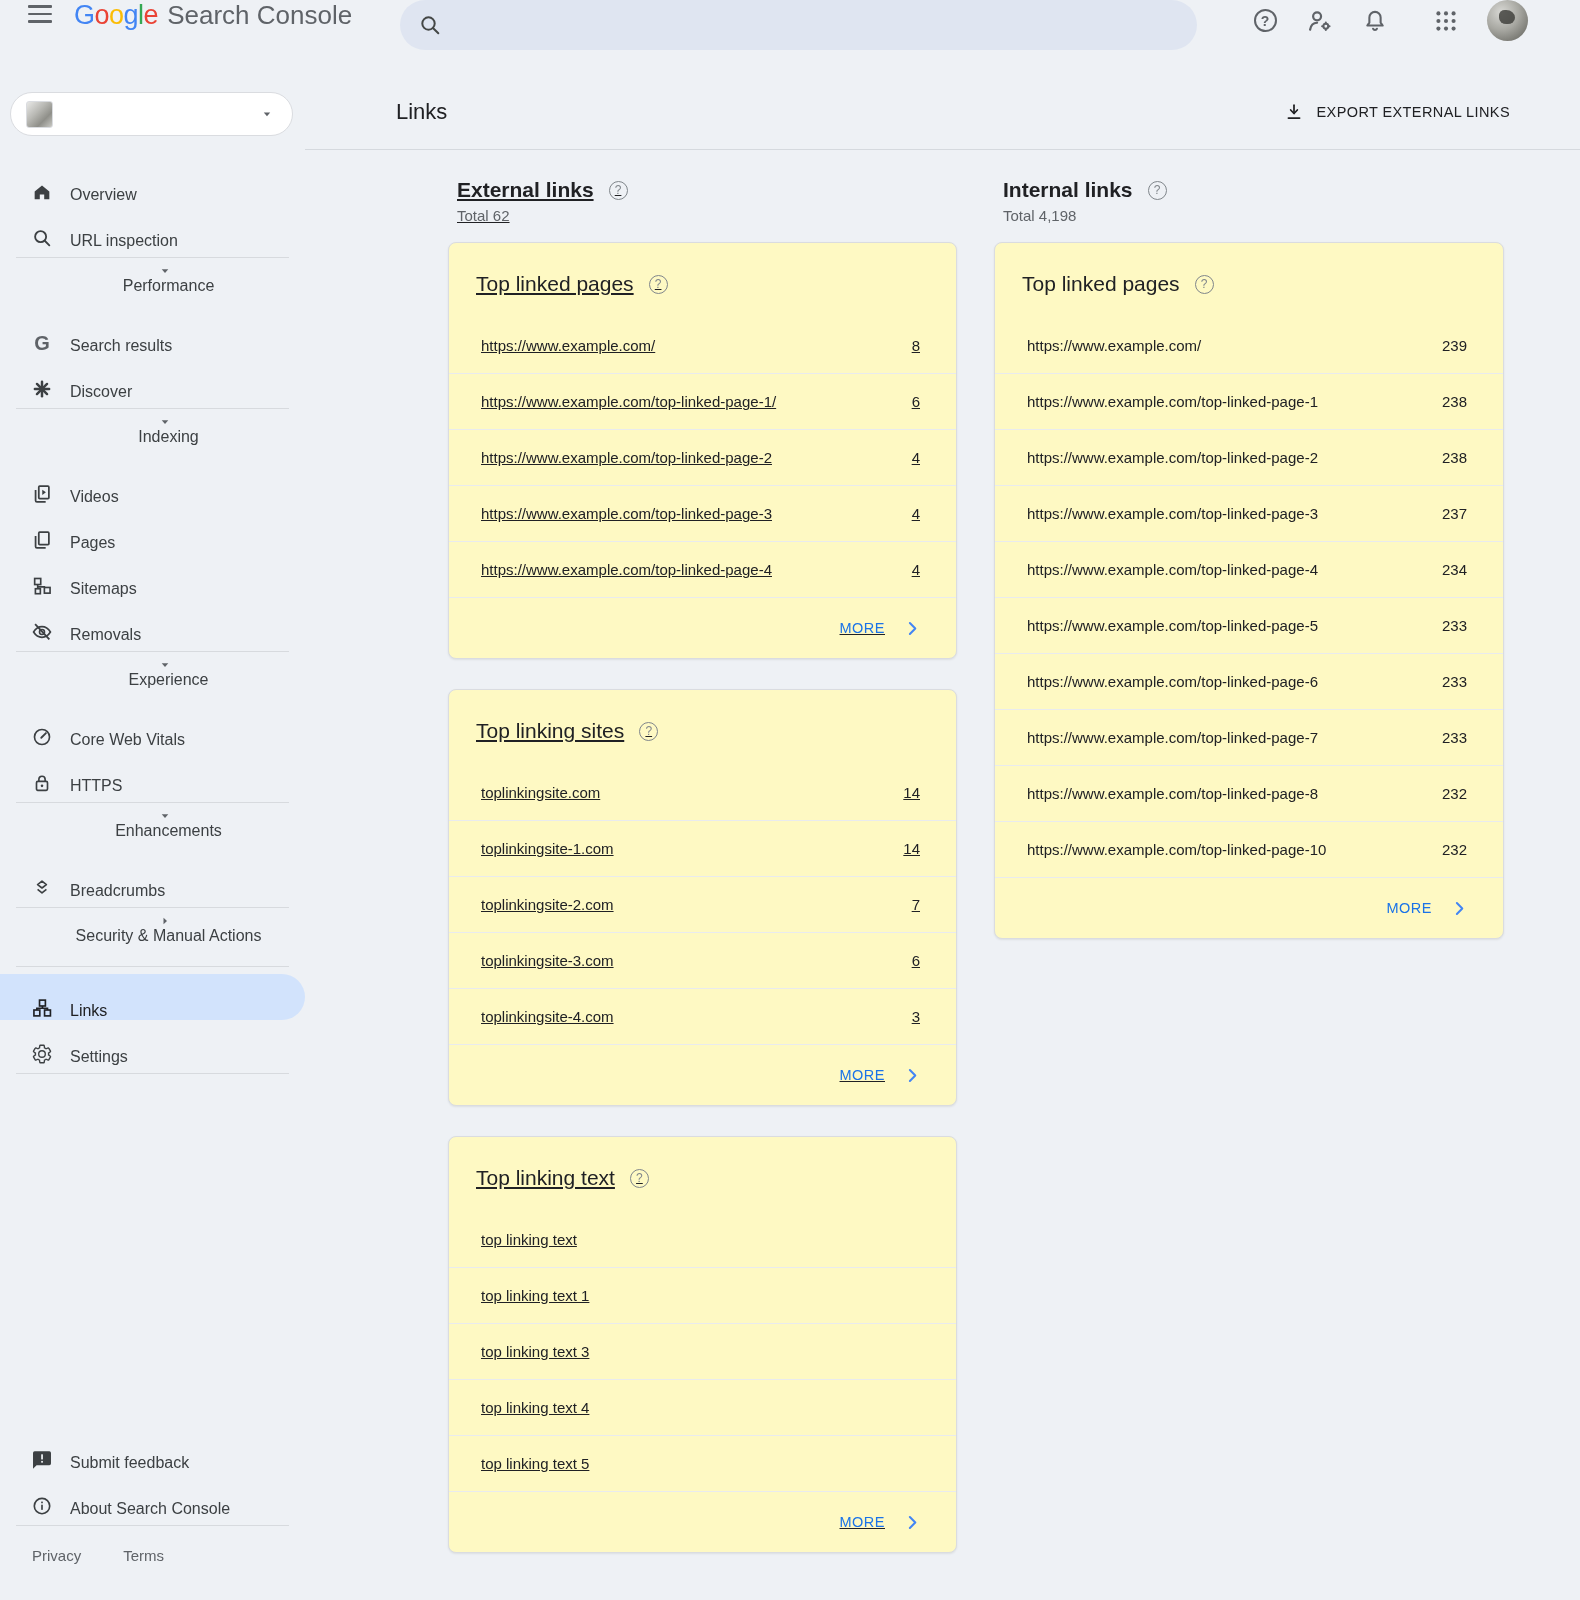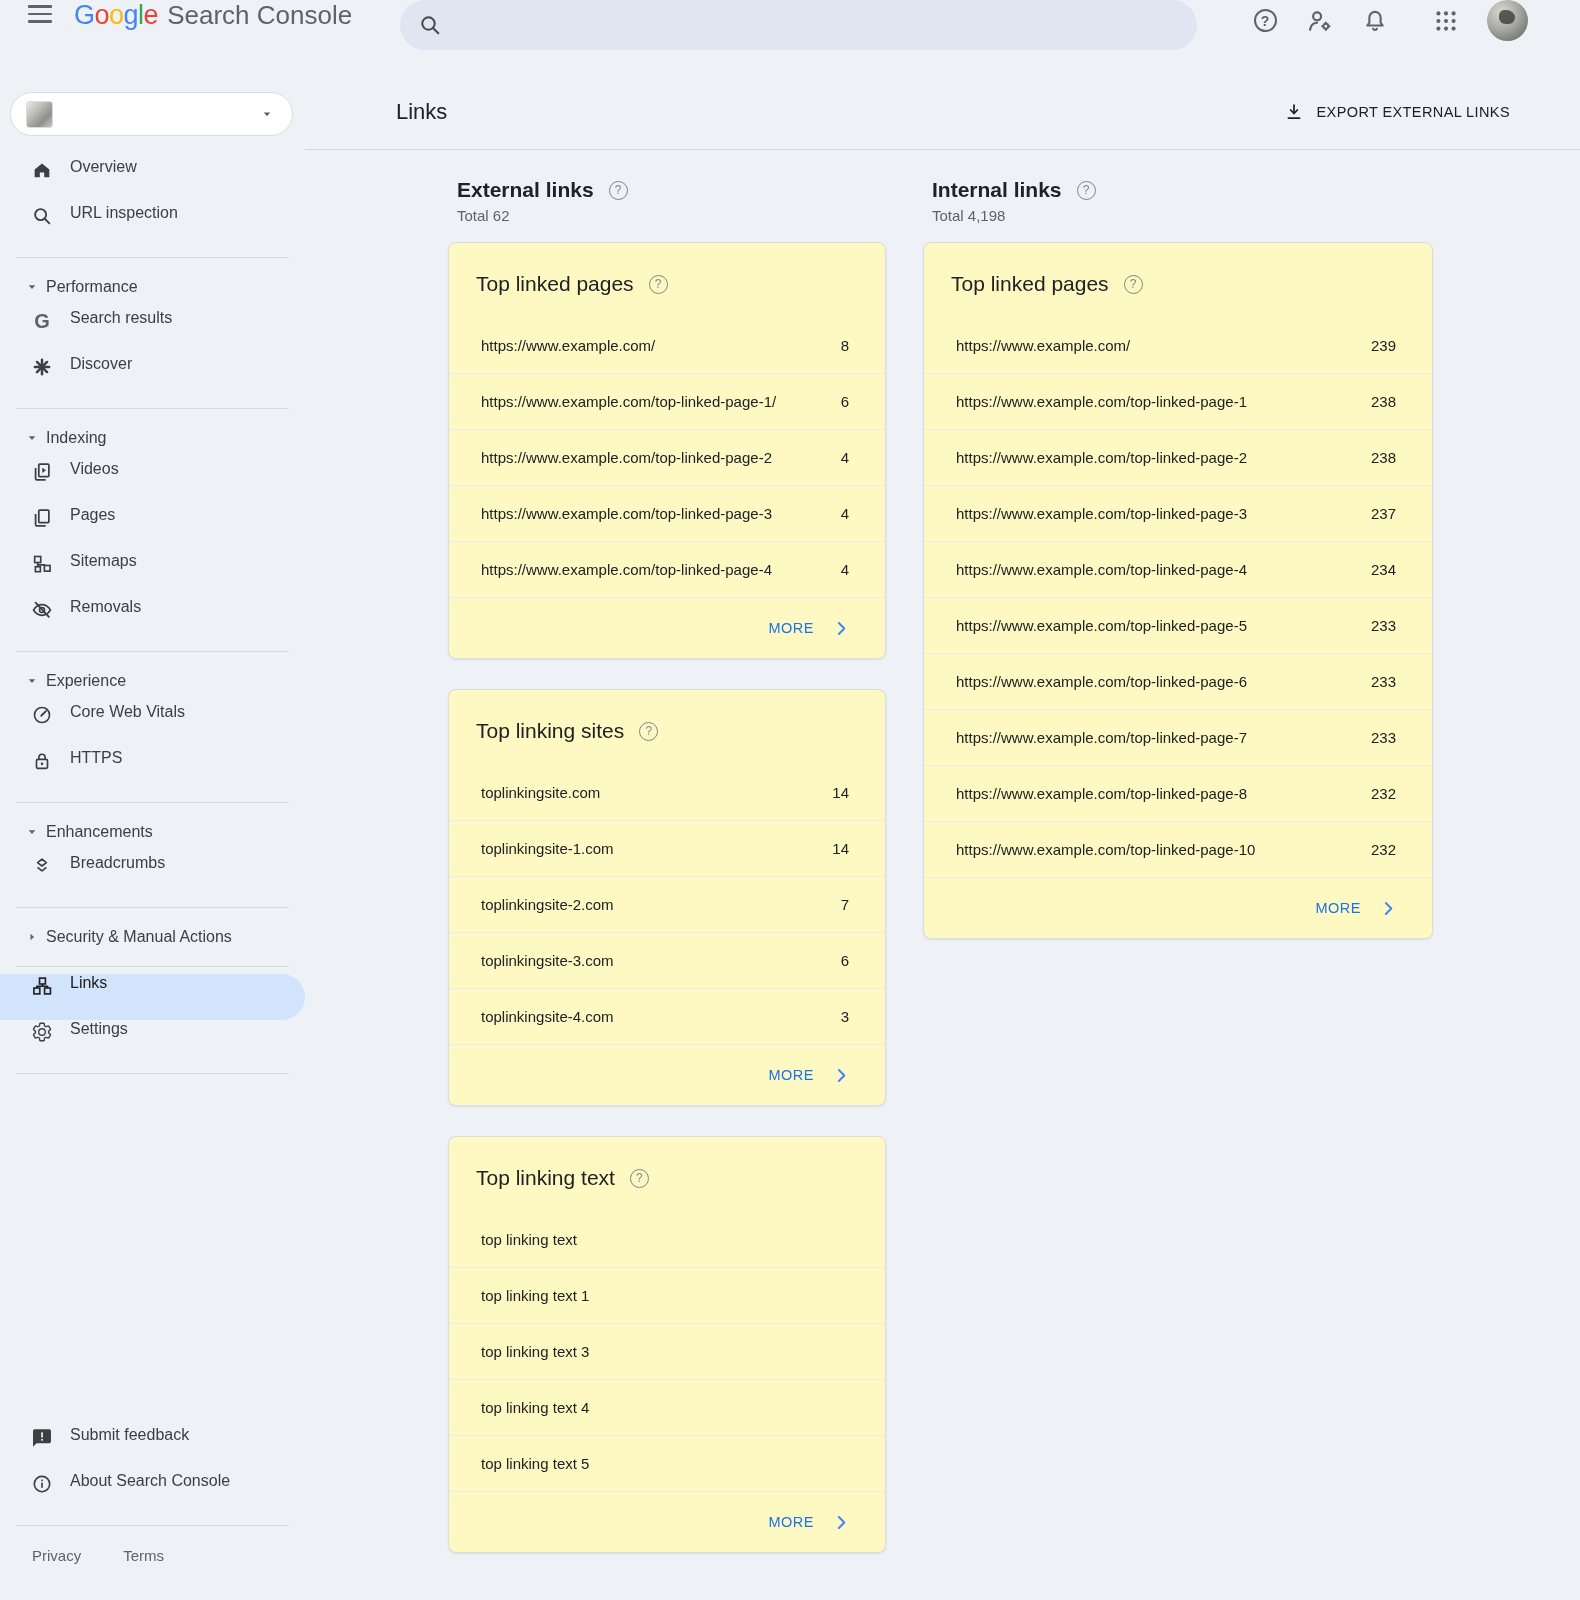--- a/index.html
+++ b/index.html
@@ -39,43 +39,43 @@
 
   
   .sidebar { width:305px; flex:none; display:flex; flex-direction:column; padding-top:17px; }
   .prop-select {
     margin:0 12px 22px 10px; height:44px; background:#fff; border:1px solid #dadce0;
     border-radius:22px; display:flex; align-items:center; padding:0 18px 0 15px; cursor:pointer;
   }
   .prop-thumb { width:27px; height:27px; border:1px solid #dadce0; border-radius:3px; background:
     linear-gradient(135deg,#e8e8e6 0%,#b9b9b4 40%,#8f8f89 70%,#c9c9c4 100%); }
   .prop-label { flex:1; font-size:14px; color:#202124; margin-left:10px; }
-  .nav-item { height:46px; display:flex; align-items:flex-start; padding-left:30px; cursor:pointer; color:#3c4043; }
+  .nav-item { height:46px; display:flex; align-items:flex-end; padding-left:30px; cursor:pointer; color:#3c4043; }
   .nav-item .nav-ic { width:24px; height:24px; display:flex; align-items:center; justify-content:center; flex:none; }
   .nav-item .nav-label { margin-left:16px; font-size:16px; }
-  .nav-section { height:44px; display:flex; align-items:center; padding-left:25px; cursor:pointer; color:#3c4043; }
+  .nav-section { height:44px; display:flex; align-items:center; padding-left:25px; cursor:pointer; color:#3c4043;flex-direction:column; }
   .nav-section .caret { width:14px; display:flex; align-items:center; justify-content:center; }
   .nav-section .nav-label { margin-left:7px; font-size:16px; }
   .nav-divider { border-top:1px solid #d7dade; margin:7px 16px; }
   .nav-item.selected { background:#d2e3fc; border-radius:0 23px 23px 0; color:#202124; }
   .google-g { font-size:20px; font-weight:700; color:#5f6368; }
   .google-g::after { content:"G"; }
   .sidebar-spacer { flex:1; }
   .sidebar-footer-links { display:flex; gap:42px; padding:14px 0 36px 32px; }
   .sidebar-footer-links a { font-size:15px; color:#5f6368; text-decoration:none; cursor:pointer; }
 
   
   .main { flex:1; min-width:0; display:flex; flex-direction:column; }
   .page-header { height:75px; flex:none; display:flex; align-items:center; padding:0 70px 0 91px; border-bottom:1px solid #d5d9de; }
   .page-title { font-size:22px; font-weight:400; color:#202124; }
   .export-btn { margin-left:auto; display:flex; align-items:center; gap:13px; background:none; border:none;
     font-family:inherit; font-size:14.5px; font-weight:500; letter-spacing:.4px; color:#202124; cursor:pointer; }
 
   .columns { display:flex; align-items:flex-start; gap:37px; padding:28px 0 0 143px; }
-  .col-external { width:438px; flex:none; }
+  .col-external { width:509px; flex:none;text-decoration:underline; }
   .col-internal { width:510px; flex:none; }
   .sec-head { display:flex; align-items:center; gap:15px; padding-left:9px; }
   .sec-title { font-size:21px; font-weight:700; color:#202124; }
   .sec-total { padding-left:9px; margin-top:5px; font-size:15px; color:#5f6368; }
 
   .card { background:#fef9c3; border:1px solid #dadce0; border-radius:8px; margin-top:18px;
     box-shadow:0 1px 2px rgba(60,64,67,.10); overflow:hidden; }
   .card + .card { margin-top:30px; }
   .card-head { padding:29px 32px 21px 27px; display:flex; align-items:center; gap:15px; }
   .card-title { font-size:21px; font-weight:400; color:#202124; }

